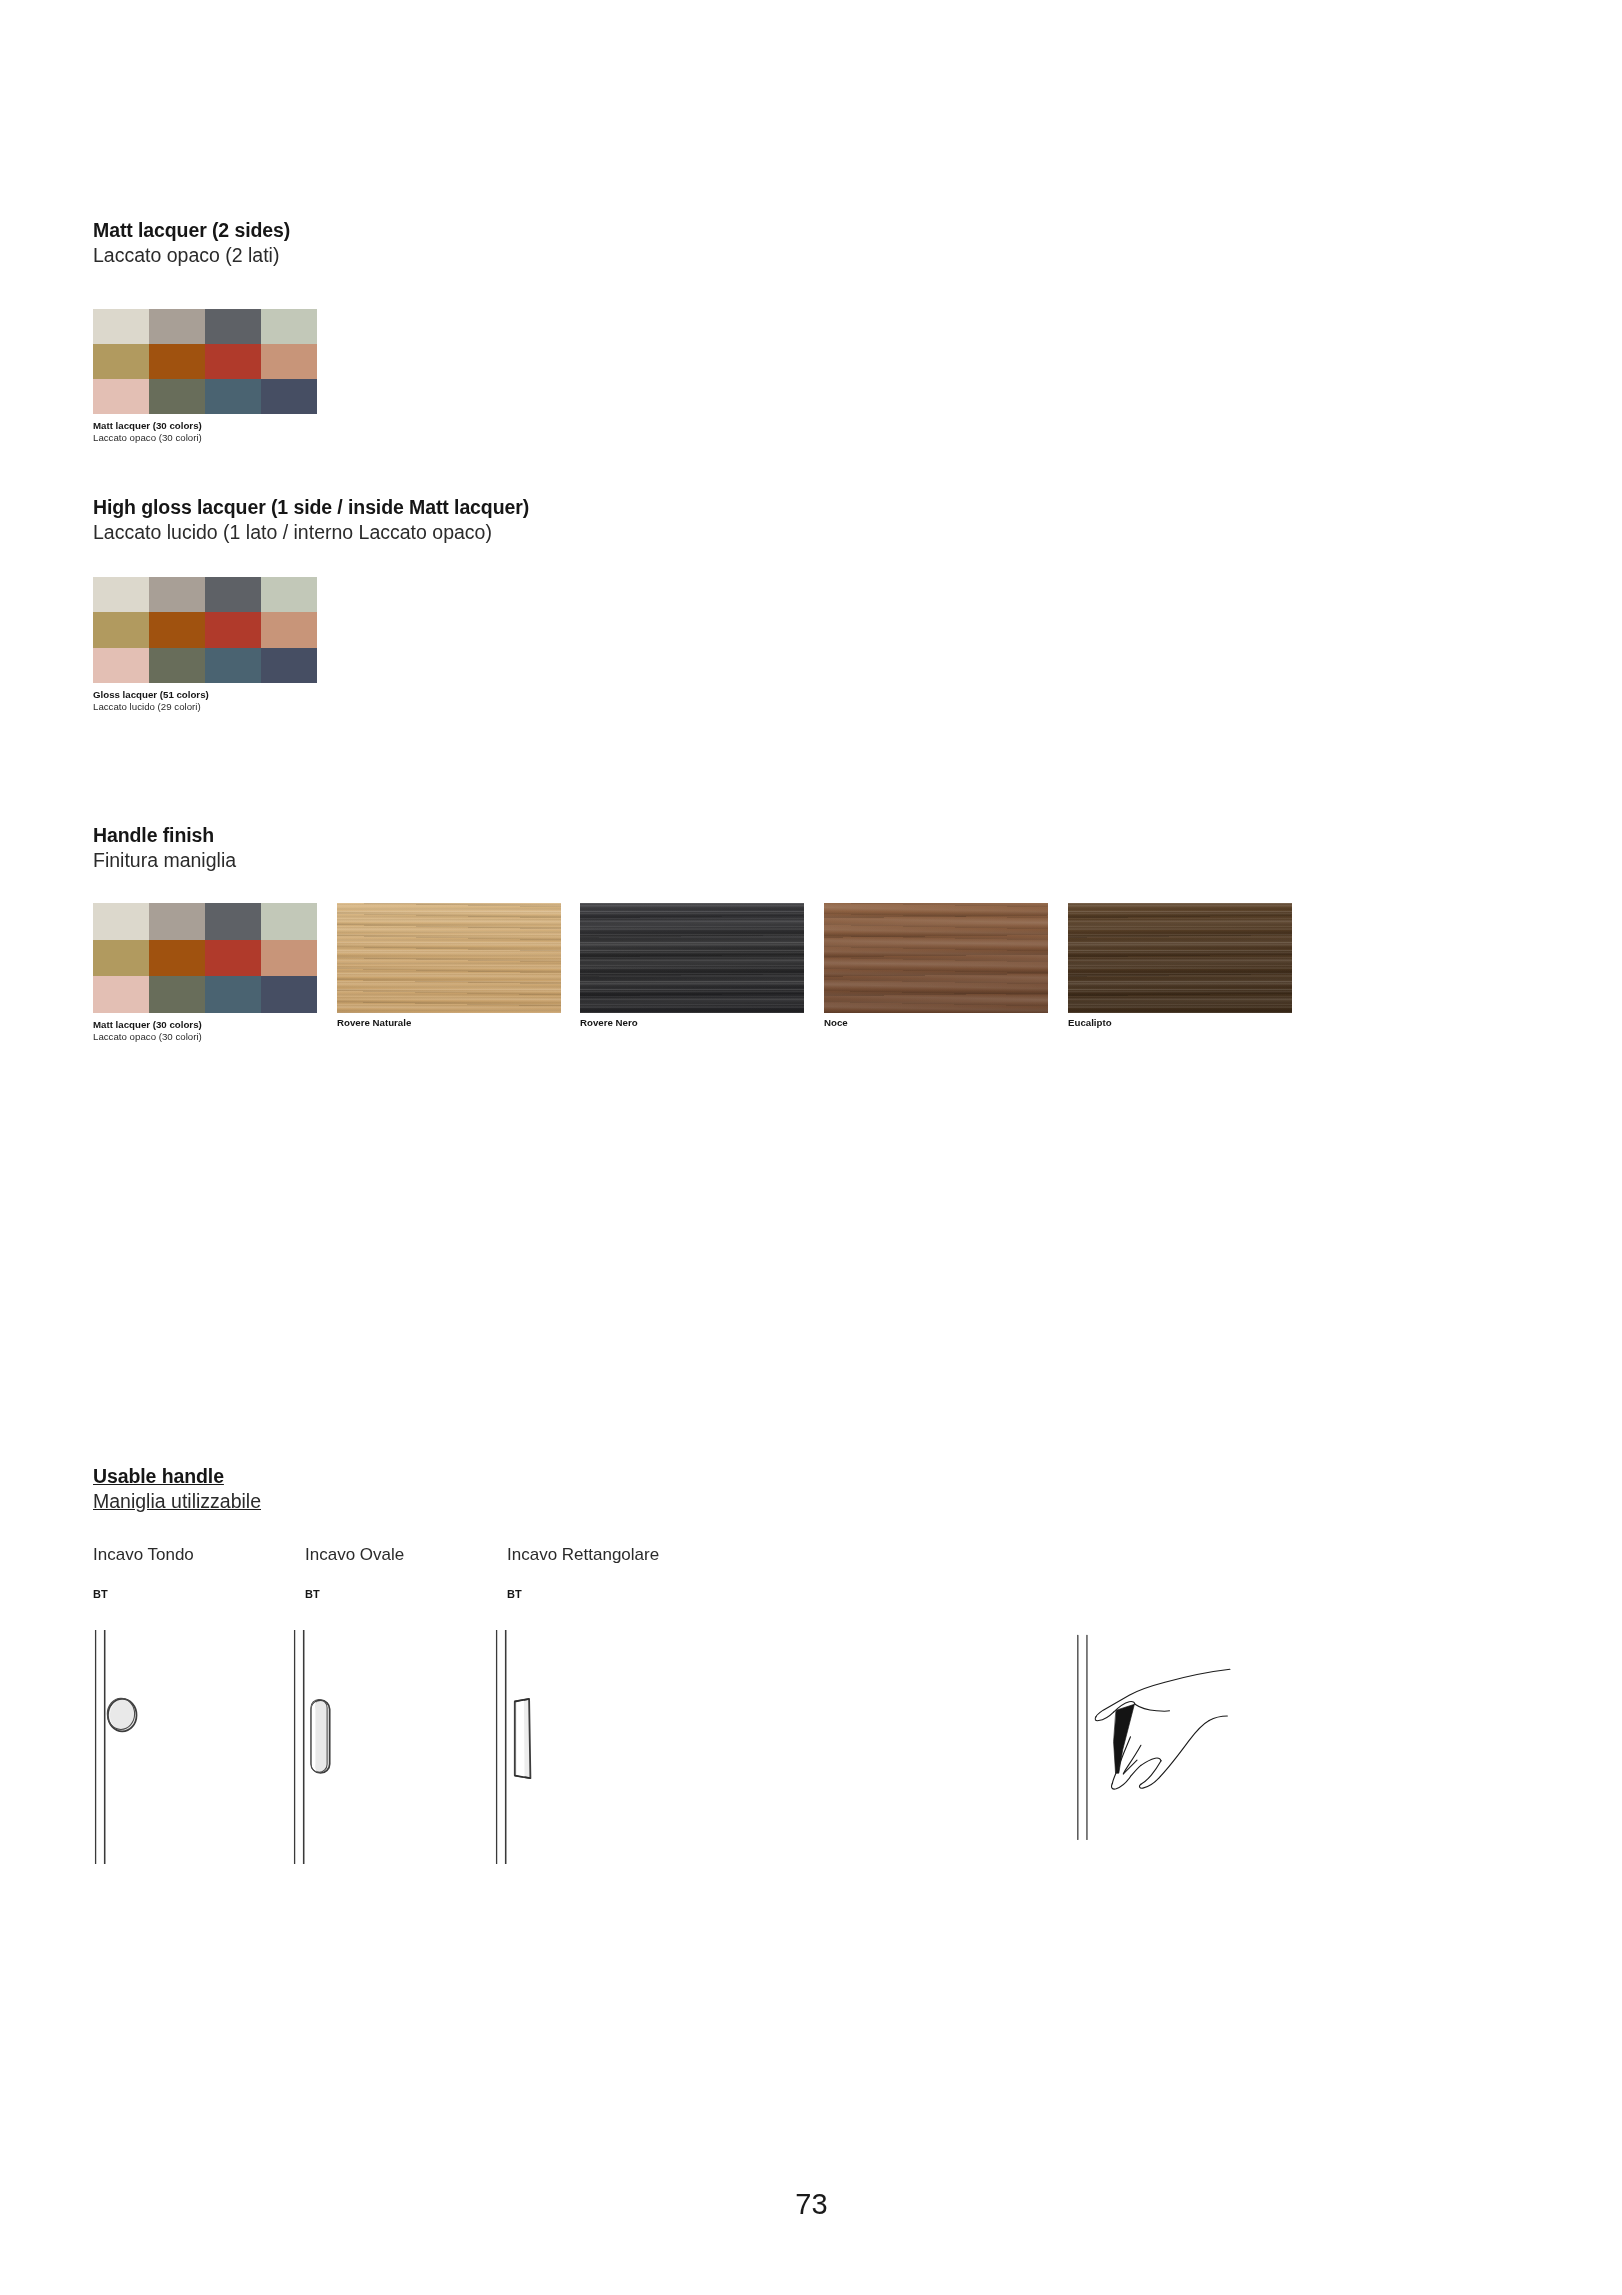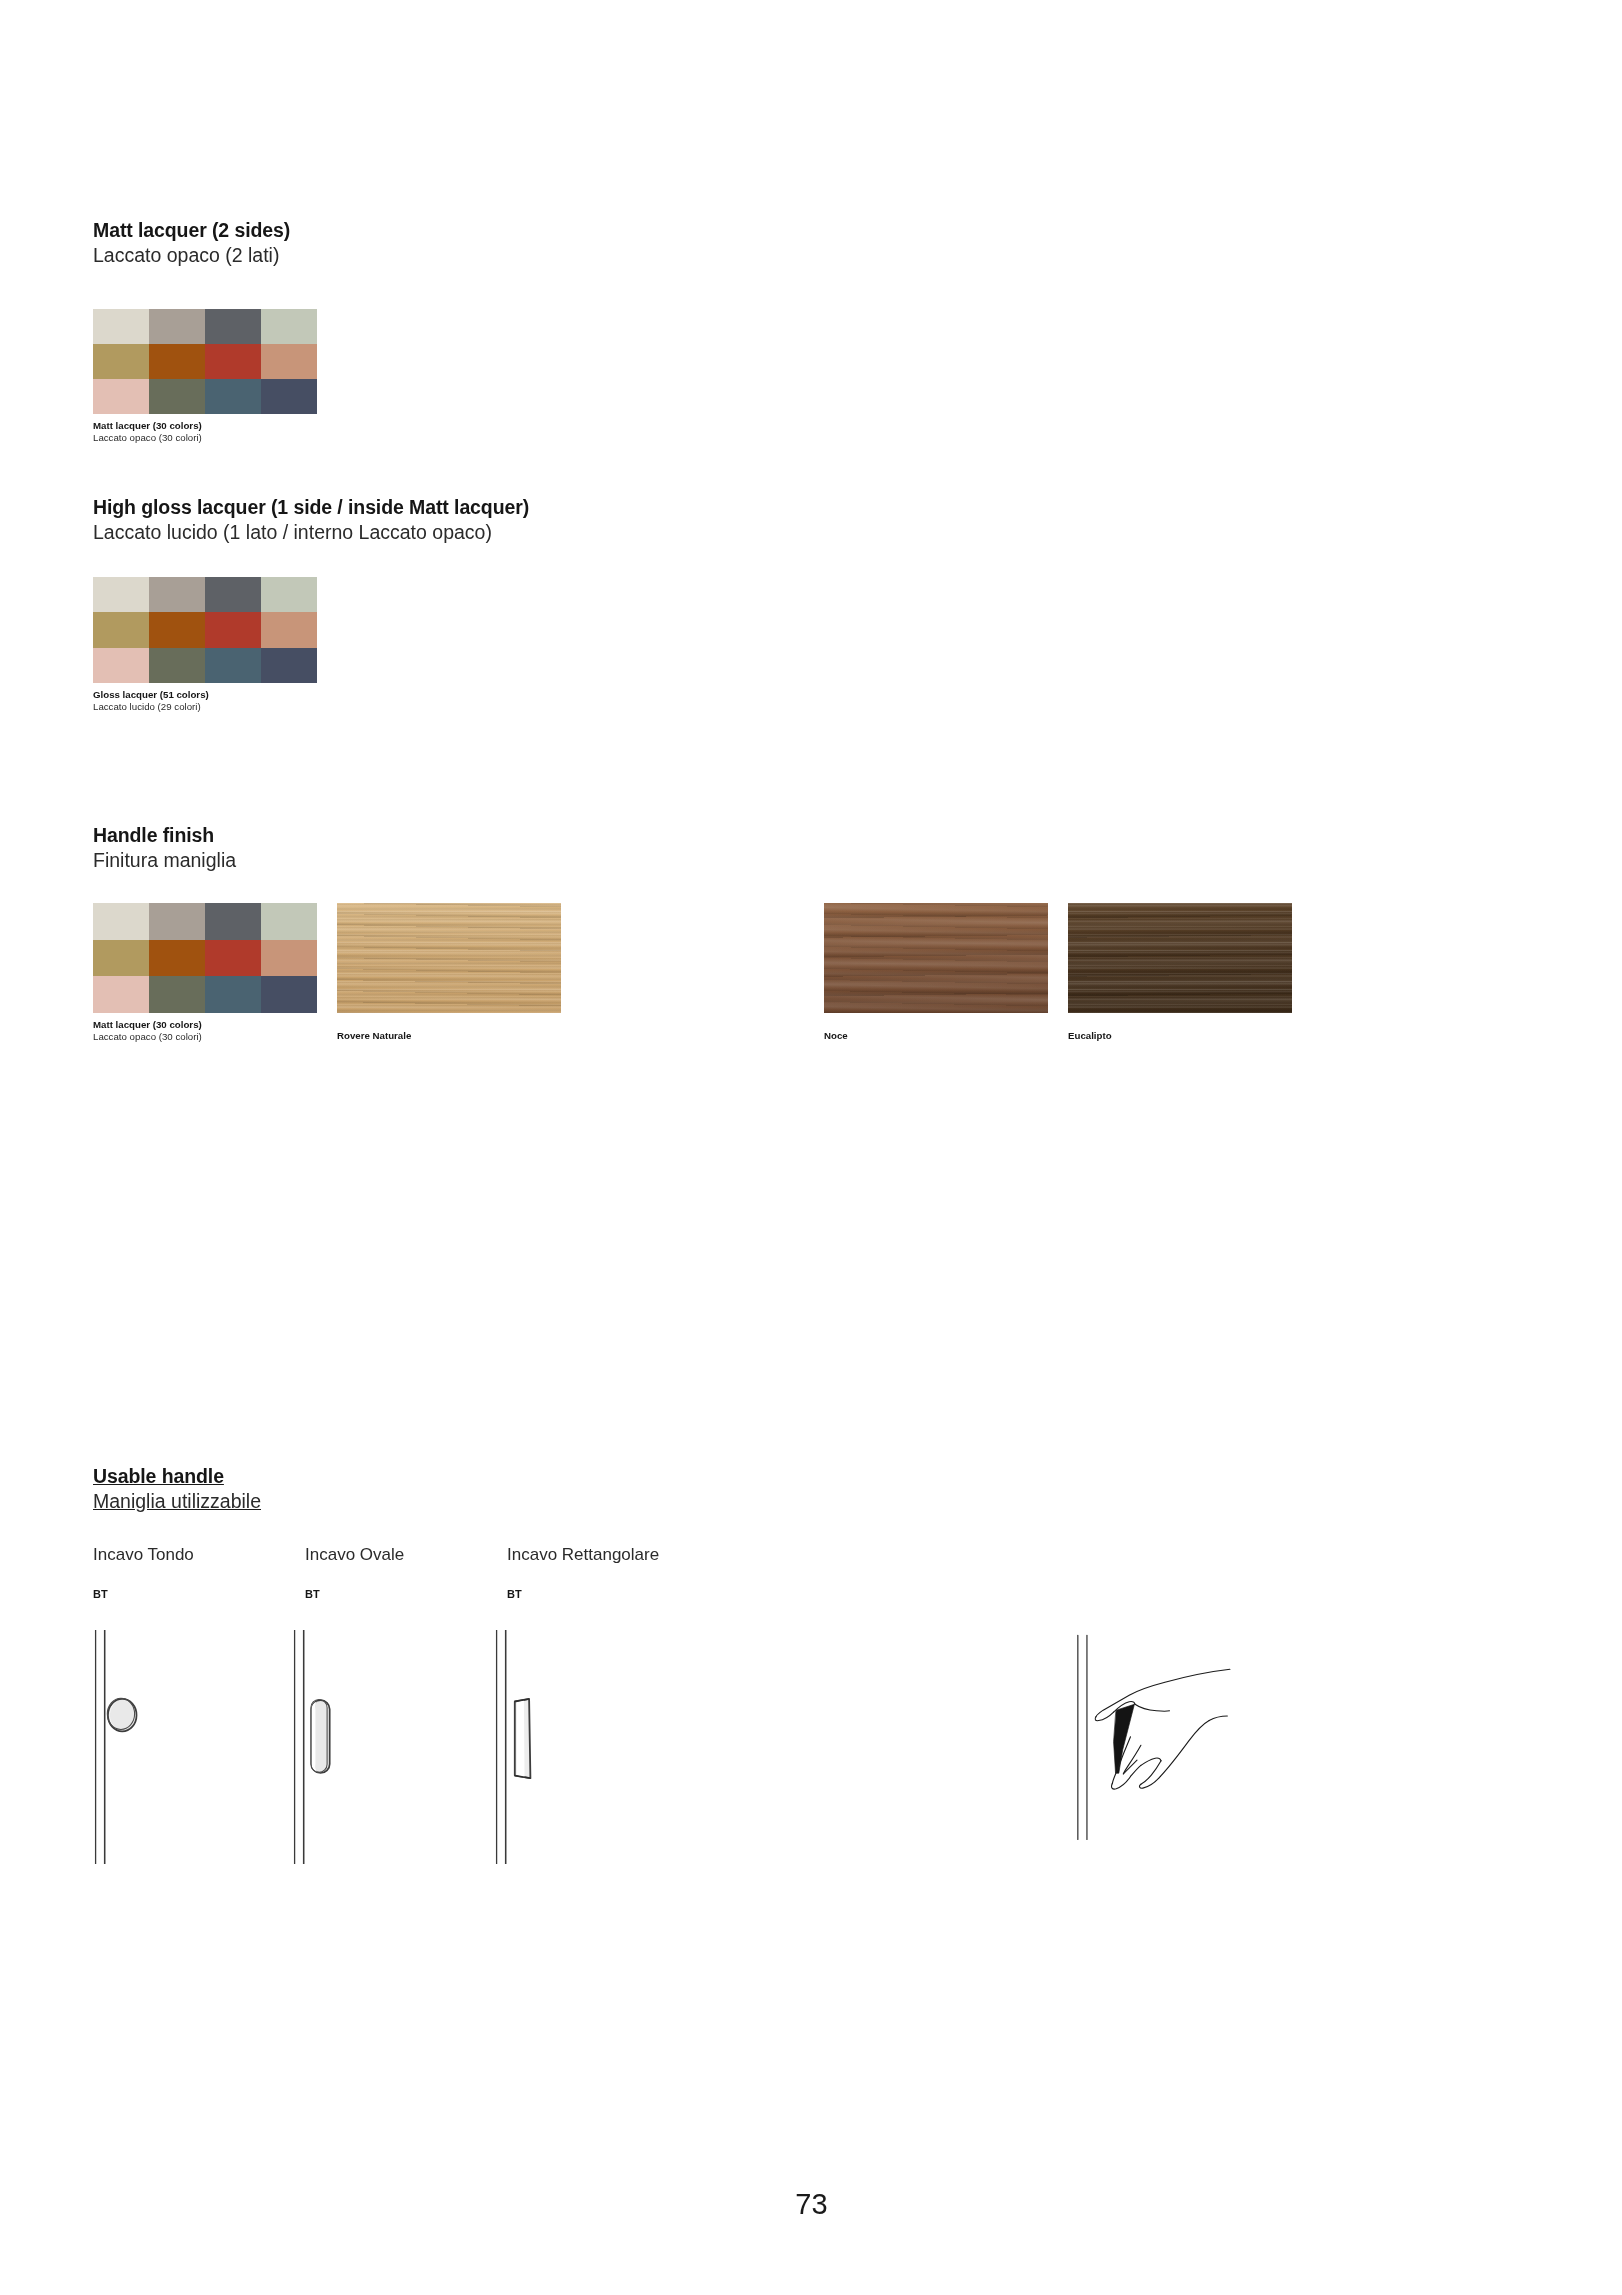--- a/index.html
+++ b/index.html
@@ -77,21 +77,21 @@
   .wood {
     position: relative;
     overflow: hidden;
     line-height: 0;
   }
   .wood-inner {
     position: absolute;
     inset: 0;
   }
   .wood-label {
-    margin-top: 17px;
+    margin-top: 4px;
     font-size: 9.7px;
     font-weight: bold;
     line-height: 12.3px;
     color: #161616;
     white-space: nowrap;
   }
 
   
   .grain-a {
     position: absolute; inset: 0;
@@ -240,20 +240,28 @@
 
   <div class="section" style="left:337px; top:903px;">
     <div class="wood" id="wood-0" style="width:224px; height:110px;">
       <div class="wood-inner" style="background: linear-gradient(178deg, rgb(216, 182, 130) 0%, rgb(205, 167, 113) 45%, rgb(199, 159, 104) 100%);"></div>
       <div class="grain-a"></div>
       <div class="grain-b"></div>
     </div>
     <div class="wood-label">Rovere Naturale</div>
   </div>
 
+  <div class="section" style="left:580px; top:903px;">
+    <div class="wood" id="wood-1" style="width:224px; height:110px;">
+      <div class="wood-inner" style="background: linear-gradient(178deg, rgb(54, 54, 58) 0%, rgb(43, 43, 44) 45%, rgb(35, 35, 38) 100%);"></div>
+      <div class="grain-a"></div>
+      <div class="grain-c"></div>
+    </div>
+    <div class="wood-label">Rovere Nero</div>
+  </div>
 
   <div class="section" style="left:1068px; top:903px;">
     <div class="wood" id="wood-3" style="width:224px; height:110px;">
       <div class="wood-inner" style="background: linear-gradient(178deg, rgb(92, 66, 40) 0%, rgb(75, 53, 32) 45%, rgb(61, 43, 25) 100%);"></div>
       <div class="grain-a"></div>
       <div class="grain-c"></div>
     </div>
     <div class="wood-label">Eucalipto</div>
   </div>
 

